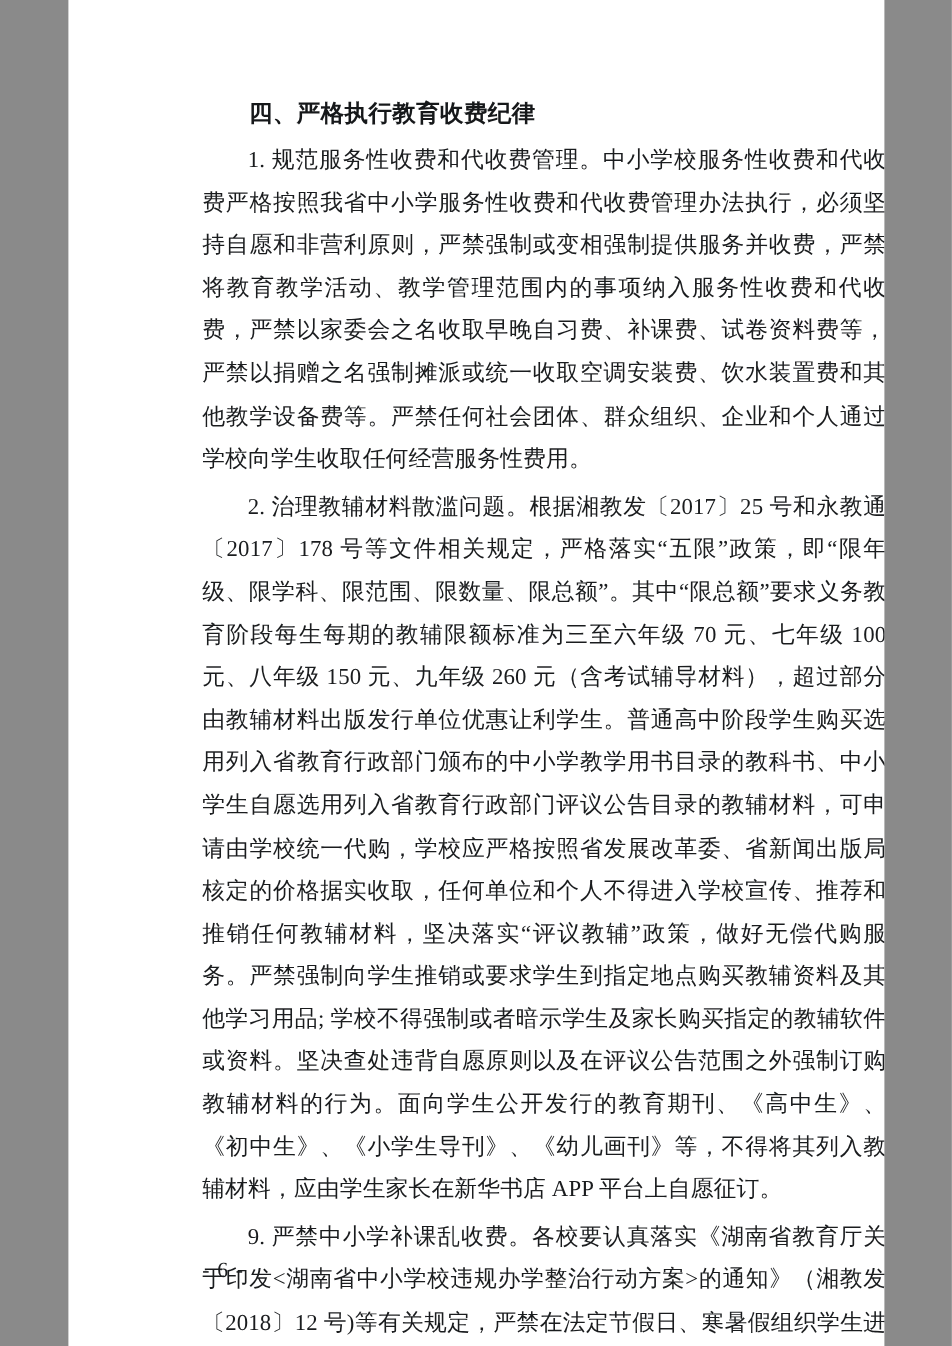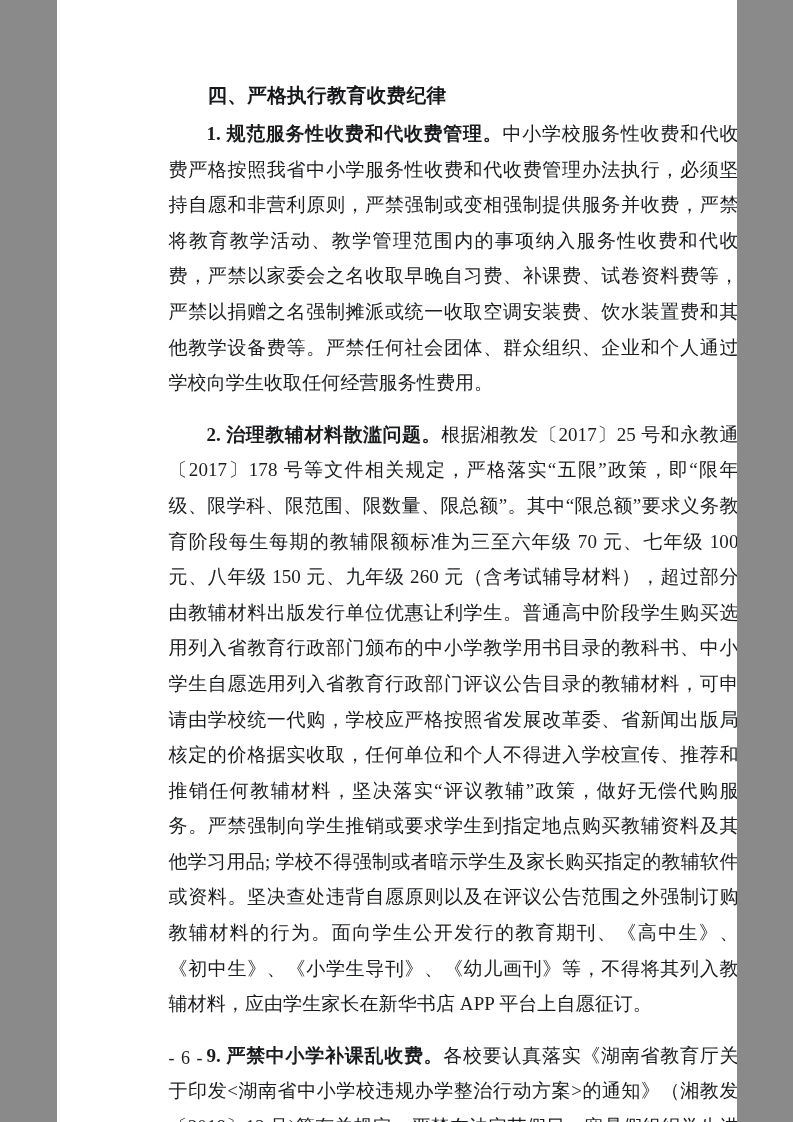--- a/index.html
+++ b/index.html
@@ -37,24 +37,24 @@
     font-size: 19px;
     line-height: 35.6px;
     color: #1a1c1e;
     text-indent: 38px;
     margin: 0;
     text-align: justify;
     text-justify: inter-ideograph;
     letter-spacing: 0.1px;
   }
   .para + .para {
-    margin-top: 16px;
+    margin-top: 4px;
   }
   .lead {
-    font-weight: bold;
+    font-weight: normal;
   }
   .footer {
     position: absolute;
     left: 112px;
     top: 1048px;
     width: 570px;
     text-align: left;
     font-family: "Liberation Serif", "DejaVu Serif", serif;
     font-size: 18px;
     color: #1a1c1e;

